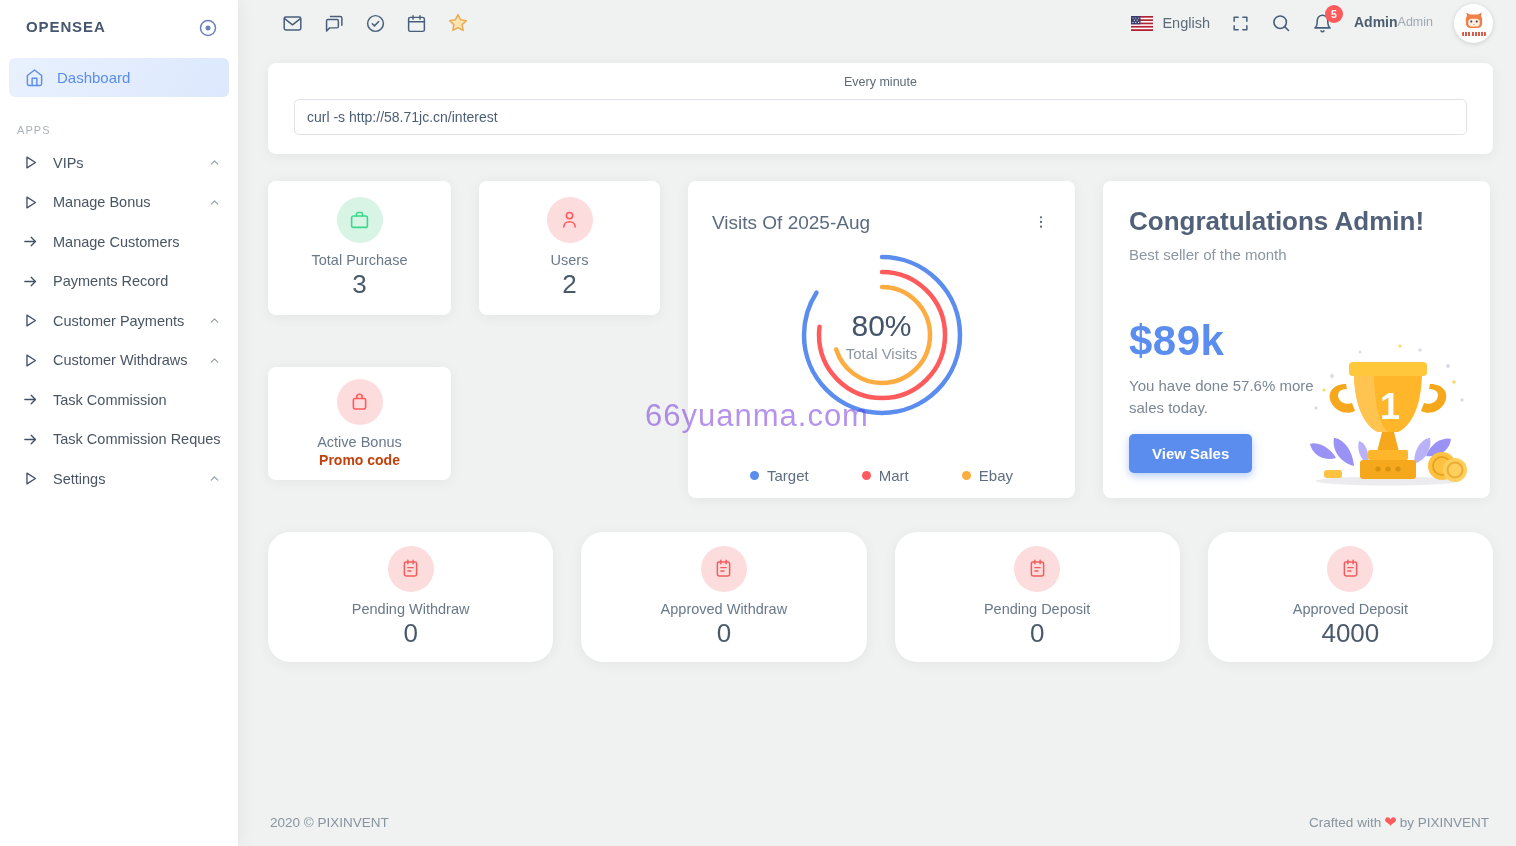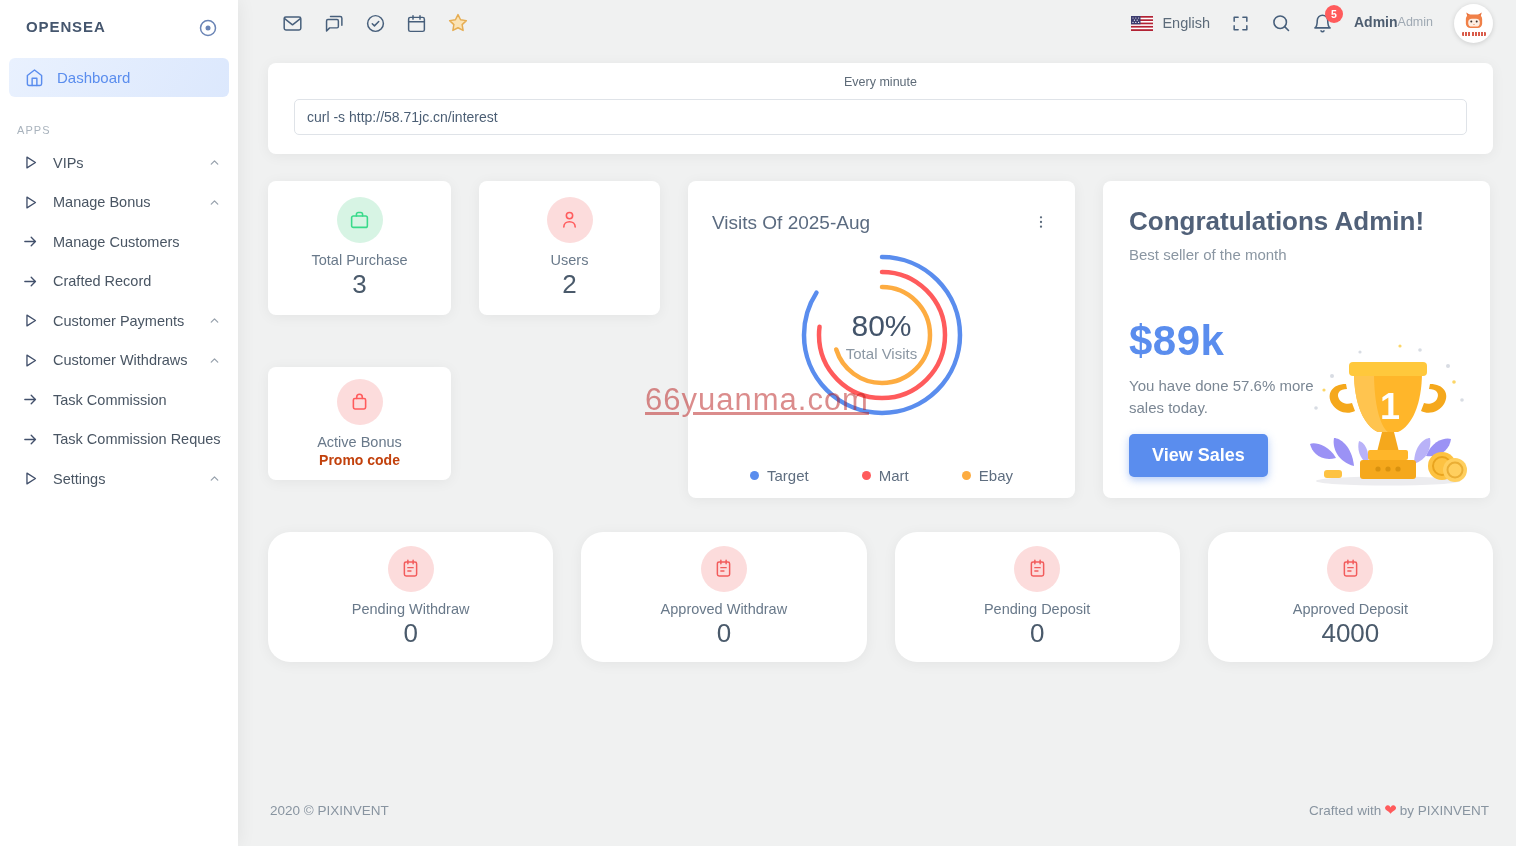--- a/index.html
+++ b/index.html
@@ -29,21 +29,21 @@
   .section-label { font-size:11px; letter-spacing:1.1px; color:#a9b3bd; margin:27px 0 7px 17px; }
   .menu-item {
     display:flex; align-items:center; height:39.5px; padding:0 17px 0 21px; gap:13px;
     font-size:14.5px; color:#495563; cursor:pointer; white-space:nowrap; overflow:hidden;
   }
   .menu-item .mi-icon { width:19px; display:flex; justify-content:center; flex-shrink:0; }
   .menu-item .mi-label { overflow:hidden; text-overflow:clip; }
   .menu-item .chev { margin-left:auto; display:flex; flex-shrink:0; }
 
   
-  main { flex:1; display:flex; flex-direction:column; padding:0 23px 12px 30px; min-width:0; }
+  main { flex:1; display:flex; flex-direction:column; padding:0 23px 0 30px; min-width:0; }
   .navbar { height:46px; display:flex; align-items:center; flex-shrink:0; }
   .nav-icons { display:flex; align-items:center; gap:20px; padding-left:14px; }
   .nav-icons > span, .nav-right > * { display:flex; align-items:center; cursor:pointer; }
   .nav-right { margin-left:auto; display:flex; align-items:center; gap:21px; }
   .lang { display:flex; align-items:center; gap:9px; font-size:14.5px; color:#5c6b7a; }
   .bell-wrap { position:relative; }
   .badge {
     position:absolute; top:-8px; right:-10px; min-width:18px; height:18px; border-radius:9px;
     background:#ff5b5c; color:#fff; font-size:10.5px; font-weight:700;
     display:flex; align-items:center; justify-content:center; padding:0 4px;
@@ -93,38 +93,38 @@
   .legend { display:flex; justify-content:space-between; padding:0 38px; margin-top:auto; }
   .legend-item { display:flex; align-items:center; gap:8px; font-size:15px; color:#5f6e80; }
 
   .congrats-card { grid-column:4; grid-row:1 / 3; height:317px; padding:25px 26px 22px; position:relative; overflow:hidden; }
   .congrats-title { font-size:26px; font-weight:600; color:#516179; }
   .congrats-sub { font-size:15px; color:#8a96a2; margin-top:9px; }
   .congrats-amount { font-size:42px; font-weight:700; color:#5a8dee; margin-top:54px; letter-spacing:.5px; }
   .congrats-desc { font-size:15px; color:#7b8794; width:205px; line-height:1.45; margin-top:10px; }
   .view-sales-btn {
     margin-top:15px; background:#5a8dee; color:#fff; border:none; border-radius:5px;
-    padding:11px 23px; font-size:18px; font-weight:600; font-family:inherit; cursor:pointer;
+    padding:11px 23px; font-size:15px; font-weight:600; font-family:inherit; cursor:pointer;
     box-shadow:0 3px 9px rgba(90,141,238,.45);
   }
   .trophy { position:absolute; right:16px; bottom:10px; }
 
   .grid2 { display:grid; grid-template-columns:repeat(4,1fr); gap:28px; margin-top:34px; flex-shrink:0; }
   .grid2 .mini-card { height:130px;border-radius:22px; }
 
   
   .footer {
     margin-top:auto; display:flex; justify-content:space-between; align-items:center;
     padding:14px 4px 15px 2px; font-size:13.5px; color:#8894a0; flex-shrink:0;
   }
   .heart { color:#ff5b5c; font-size:15px; margin:0 3px; }
 
   .watermark {
-    position:absolute; left:645px; top:382px; z-index:40; pointer-events:none;
-    font-size:31px; color:#b91c1c; opacity:.5; letter-spacing:1px;text-decoration:underline;
+    position:absolute; left:645px; top:398px; z-index:40; pointer-events:none;
+    font-size:31px; color:#6d28d9; opacity:.5; letter-spacing:1px;
   }
   svg { display:block; }
 </style>
 </head>
 <body>
 
 <div class="app">
 
   <aside class="sidebar">
     <div class="brand">
@@ -182,21 +182,21 @@
           </svg>
         </span>
       <span class="mi-label">Manage Customers</span>
     </div>
     <div class="menu-item">
       <span class="mi-icon">
           <svg width="17" height="17" viewBox="0 0 24 24" fill="none" stroke="#42506b" stroke-width="1.9" stroke-linecap="round" stroke-linejoin="round">
             <path d="M4 12h15M13 6l6 6-6 6"></path>
           </svg>
         </span>
-      <span class="mi-label">Crafted Record</span>
+      <span class="mi-label">Payments Record</span>
     </div>
     <div class="menu-item">
       <span class="mi-icon">
           <svg width="17" height="17" viewBox="0 0 24 24" fill="none" stroke="#42506b" stroke-width="1.9" stroke-linejoin="round">
             <path d="M7 4.5 19 12 7 19.5z"></path>
           </svg>
         </span>
       <span class="mi-label">Customer Payments</span>
       <span class="chev">
           <svg width="13" height="13" viewBox="0 0 24 24" fill="none" stroke="#98a2ad" stroke-width="2.4" stroke-linecap="round" stroke-linejoin="round">

